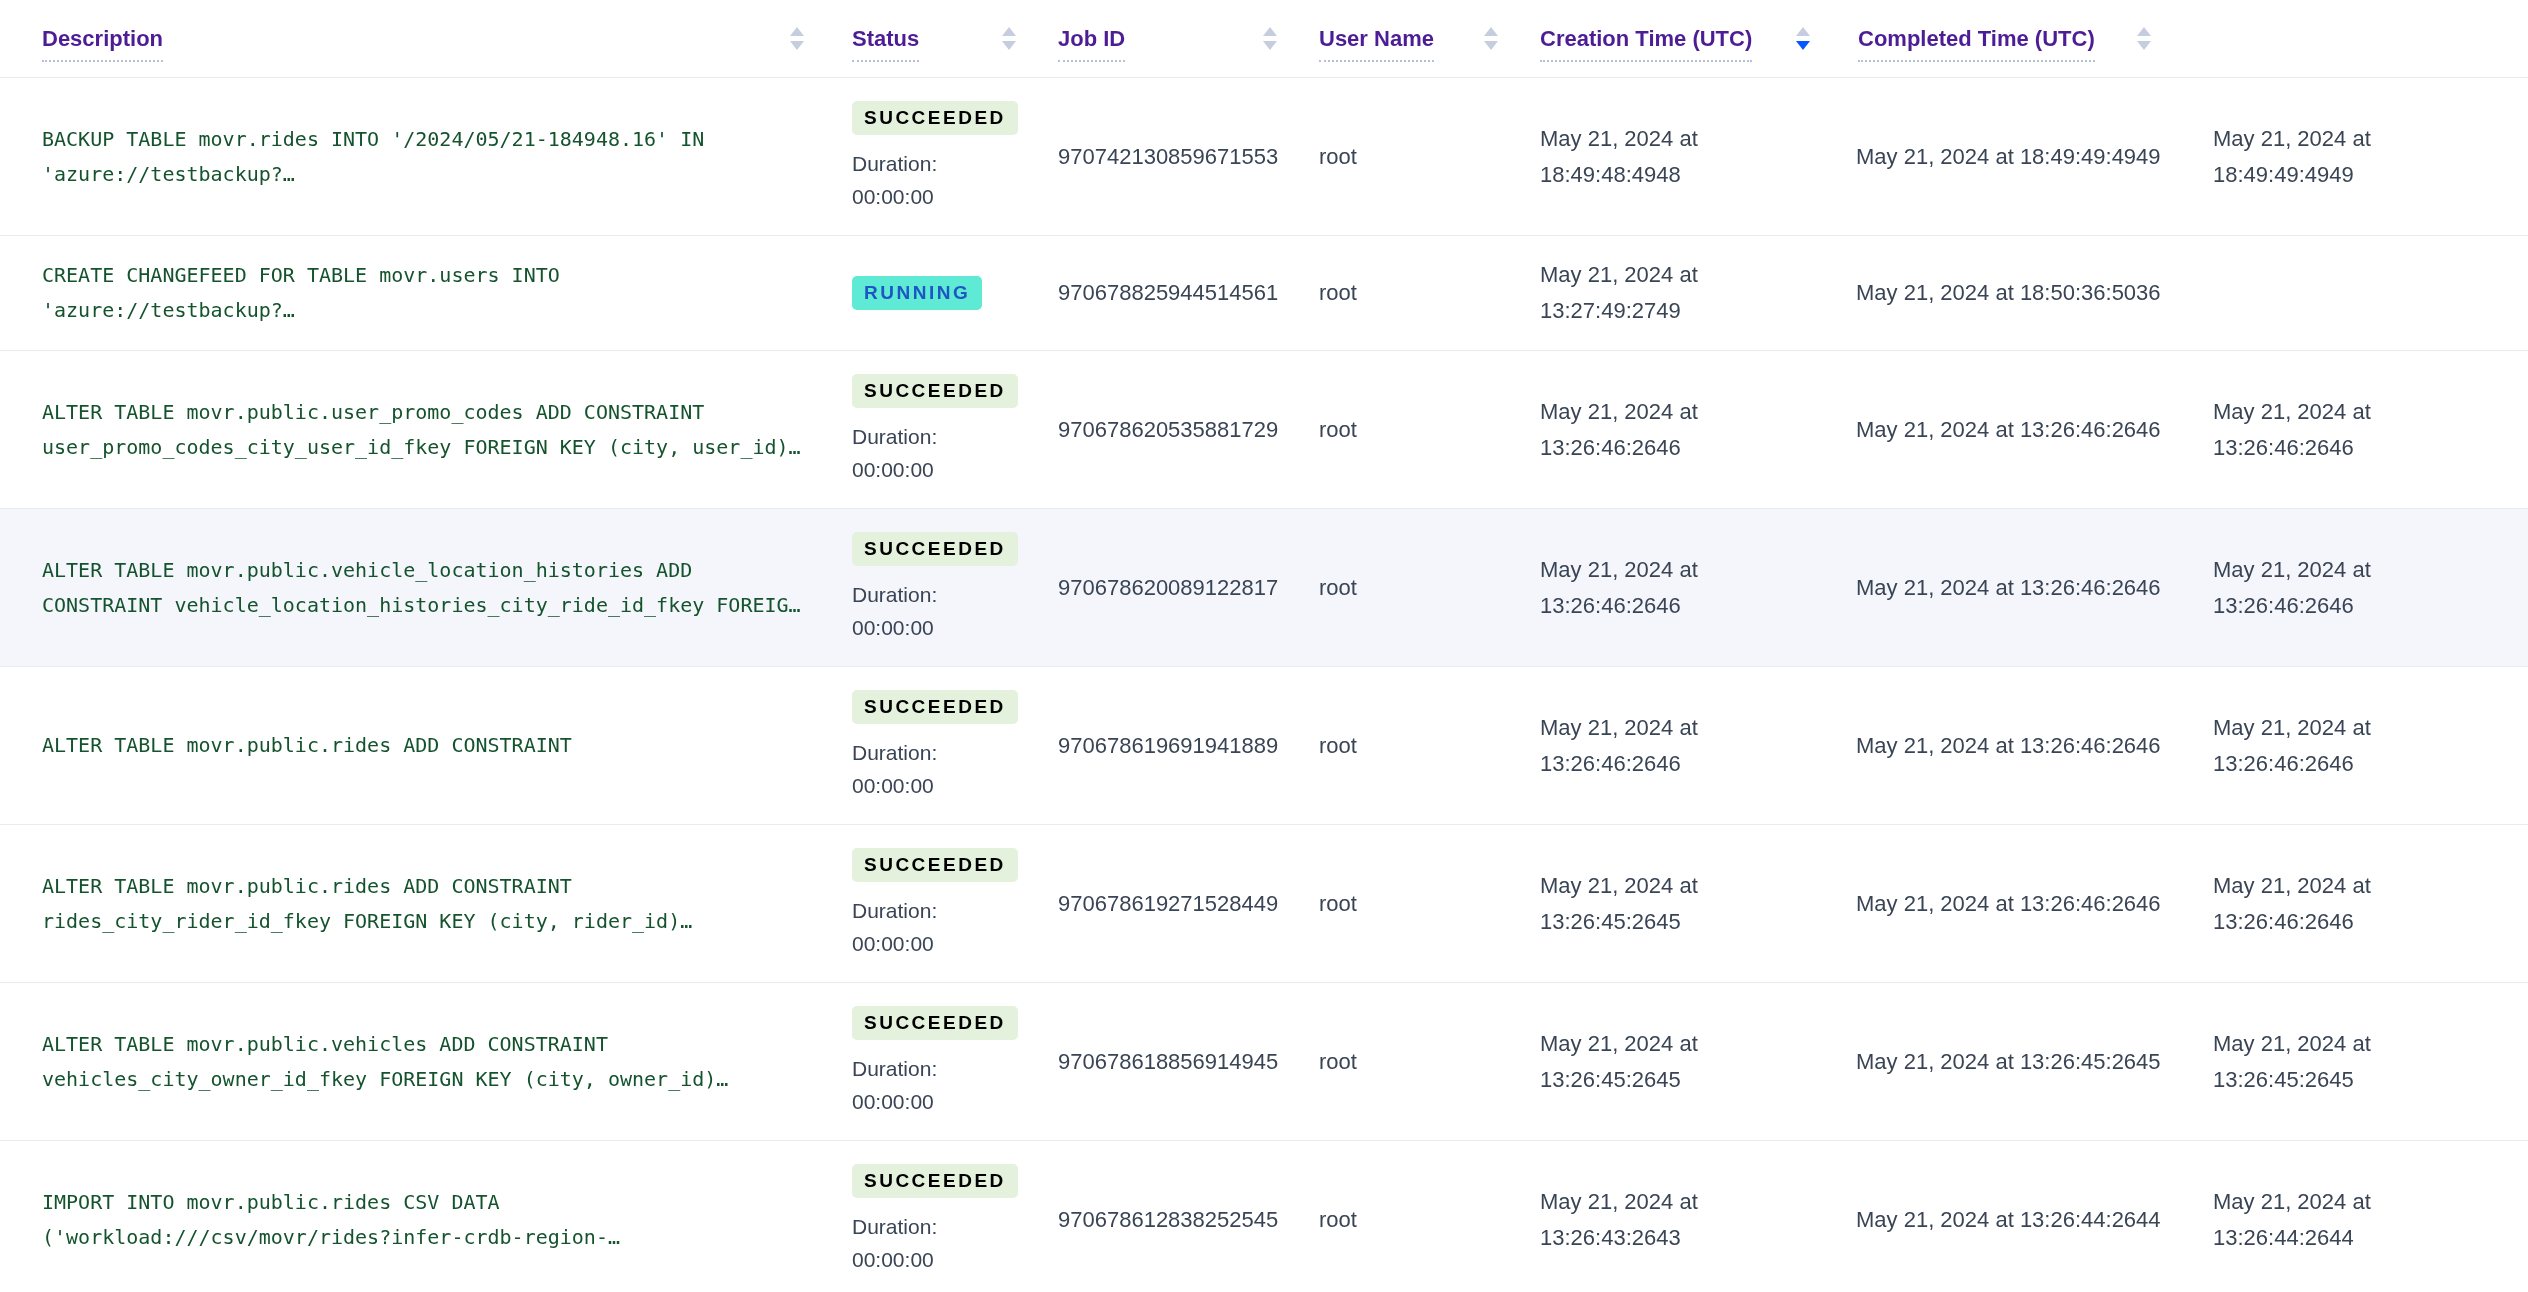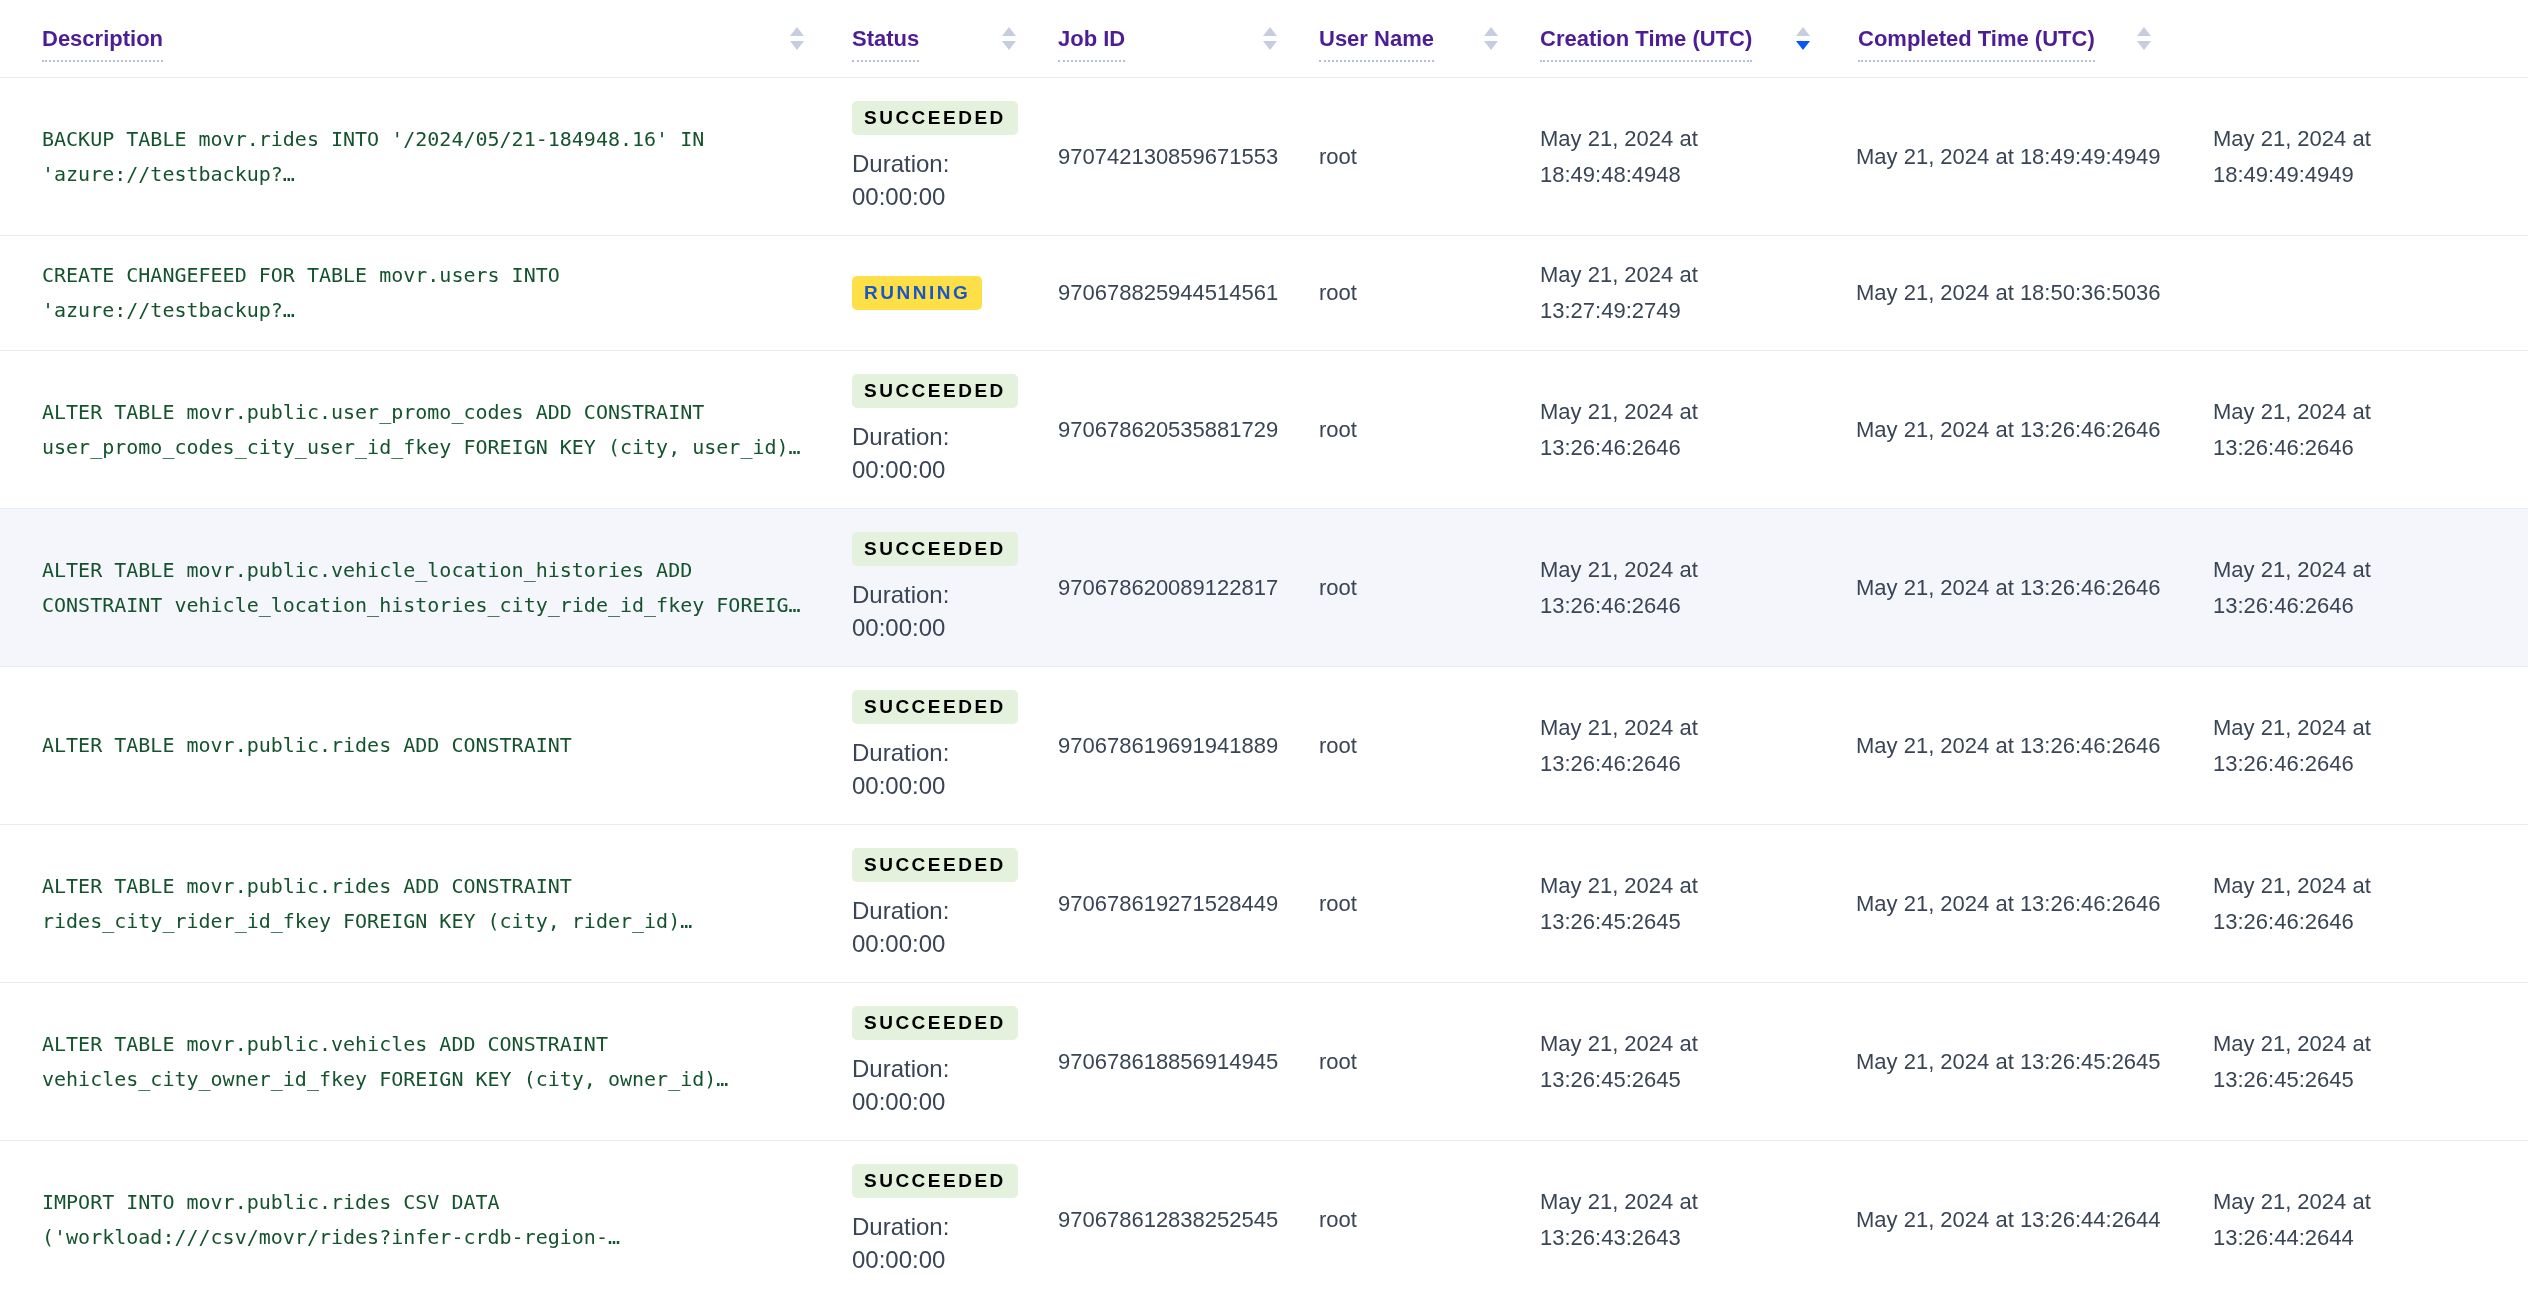--- a/index.html
+++ b/index.html
@@ -57,23 +57,23 @@
     font-size:20px; line-height:35px; color:#14532d;
   }
 
   .badge {
     display:inline-block;
     font-size:19px; font-weight:700; letter-spacing:2.5px;
     line-height:22px; padding:6px 12px; border-radius:5px;
     white-space:nowrap;
   }
   .badge.succeeded { background:#e4f1dd; color:#000000; }
-  .badge.running   { background:#fde047; color:#1e56c2; }
-
-  .dur-label, .dur-value { display:block; font-size:24px; line-height:33px; color:#394455; }
+  .badge.running   { background:#5eead4; color:#1e56c2; }
+
+  .dur-label, .dur-value { display:block; font-size:21px; line-height:33px; color:#394455; }
   .dur-label { margin-top:12px; }
 
   .time-line { display:block; line-height:36px; }
   .td-modified { white-space:nowrap; }
   .td-jobid, .td-user { white-space:nowrap; }
 </style>
 </head>
 <body>
 
 <div class="jobs-table">

